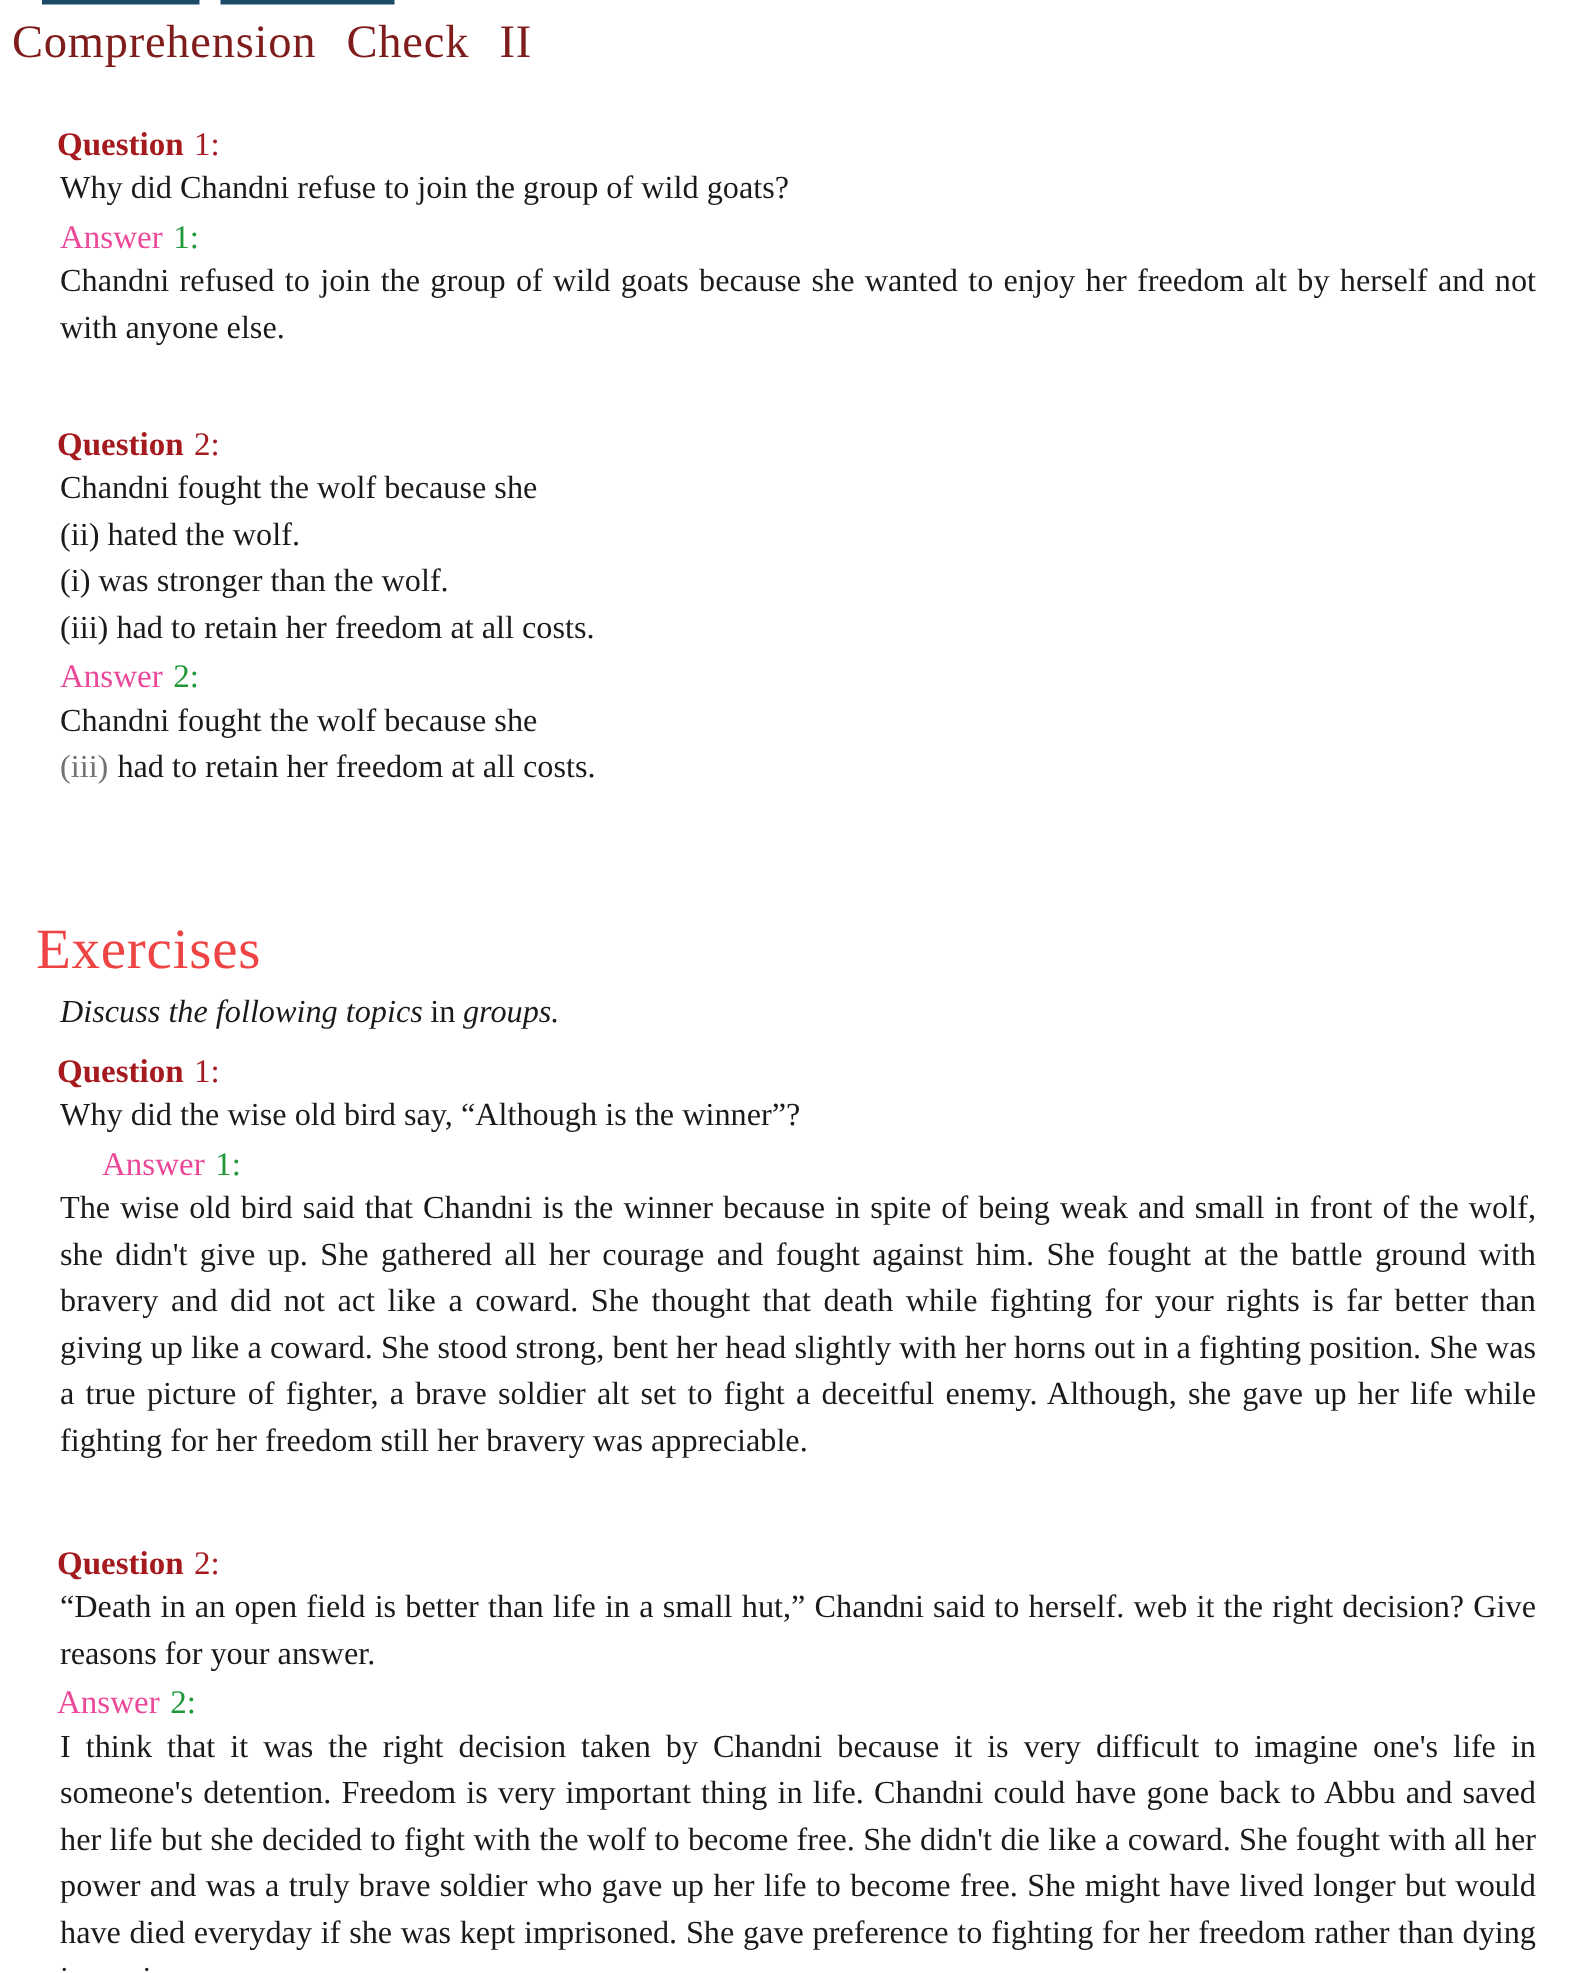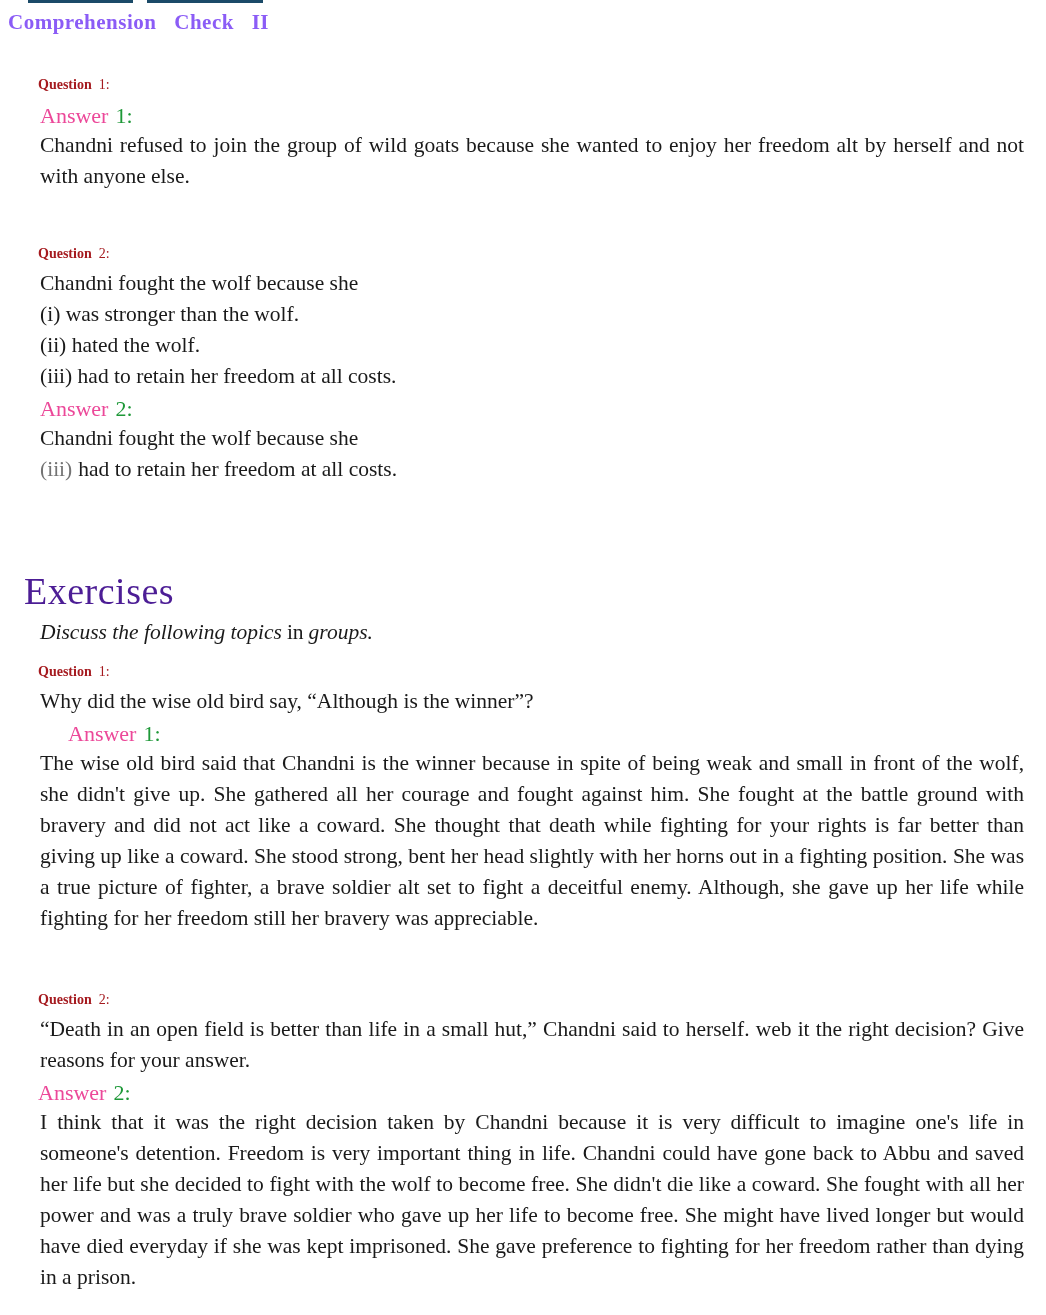--- a/index.html
+++ b/index.html
@@ -14,39 +14,39 @@
   }
   .page { padding: 6px 10px 0 0; }
 
   
   .top-fragment { position: absolute; top: 0; height: 3px; background: #1b4a68; }
   .top-fragment.f1 { left: 28px; width: 105px; }
   .top-fragment.f2 { left: 147px; width: 116px; }
 
   .doc-title {
     margin: 4px 0 0 8px;
-    font-size: 21px;
-    font-weight: bold;
-    color: #8b5cf6;
+    font-size: 31px;
+    font-weight: normal;
+    color: #7f1d1d;
     word-spacing: 12px;
     letter-spacing: 0.5px;
   }
 
   .section-heading {
     margin: 84px 0 4px 24px;
     font-size: 38px;
     font-weight: normal;
-    color: #4c1d95;
+    color: #ef4444;
     letter-spacing: 0.5px;
     font-family: Liberation Serif, serif;
   }
 
   .qa-line, .para { font-size: 21.5px; line-height: 31px; }
 
-  .q-heading { margin-left: 38px; padding-top: 6px; font-size: 14px; line-height: 28px; }
+  .q-heading { margin-left: 38px; padding-top: 6px; font-size: 22px; line-height: 28px; }
   .q-label { color: #a51a1f; font-weight: bold; }
   .q-num   { color: #a51a1f; font-weight: normal; margin-left: 7px; }
 
   .a-heading { margin-left: 40px; padding-top: 3px; font-size: 22px; line-height: 28px; }
   .a-label { color: #ec4899; font-weight: normal; }
   .a-num   { color: #1e9838; font-weight: normal; margin-left: 7px; }
   .a-heading.indented { margin-left: 68px; }
 
   .qa-line { margin-left: 40px; }
   .para {
@@ -72,31 +72,32 @@
 <div class="top-fragment f1"></div>
 <div class="top-fragment f2"></div>
 
 <div class="page">
 
   <h1 class="doc-title">Comprehension  Check  II</h1>
 
   <div class="q-heading" style="margin-top:30px;">
     <span class="q-label">Question</span><span class="q-num">1:</span>
   </div>
+  <div class="qa-line">Why did Chandni refuse to join the group of wild goats?</div>
   <div class="a-heading">
     <span class="a-label">Answer</span><span class="a-num">1:</span>
   </div>
   <div class="para">Chandni refused to join the group of wild goats because she wanted to enjoy her freedom alt by herself and not with anyone else.</div>
 
   <div class="q-heading gap-block">
     <span class="q-label">Question</span><span class="q-num">2:</span>
   </div>
   <div class="qa-line">Chandni fought the wolf because she</div>
+  <div class="qa-line">(ii) hated the wolf.</div>
   <div class="qa-line">(i) was stronger than the wolf.</div>
-  <div class="qa-line">(ii) hated the wolf.</div>
   <div class="qa-line">(iii) had to retain her freedom at all costs.</div>
   <div class="a-heading">
     <span class="a-label">Answer</span><span class="a-num">2:</span>
   </div>
   <div class="qa-line">Chandni fought the wolf because she</div>
   <div class="qa-line">
     <span class="opt-marker-blue">(iii)</span><span class="opt-rest">had to retain her freedom at all costs.</span>
   </div>
 
   <h2 class="section-heading">Exercises</h2>

